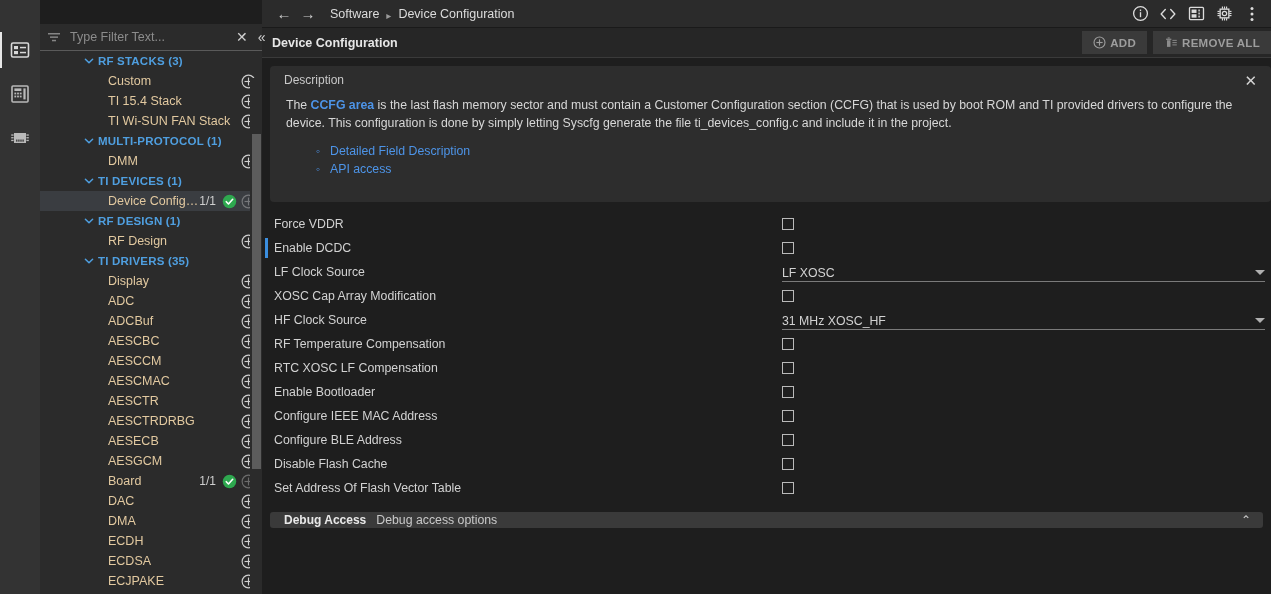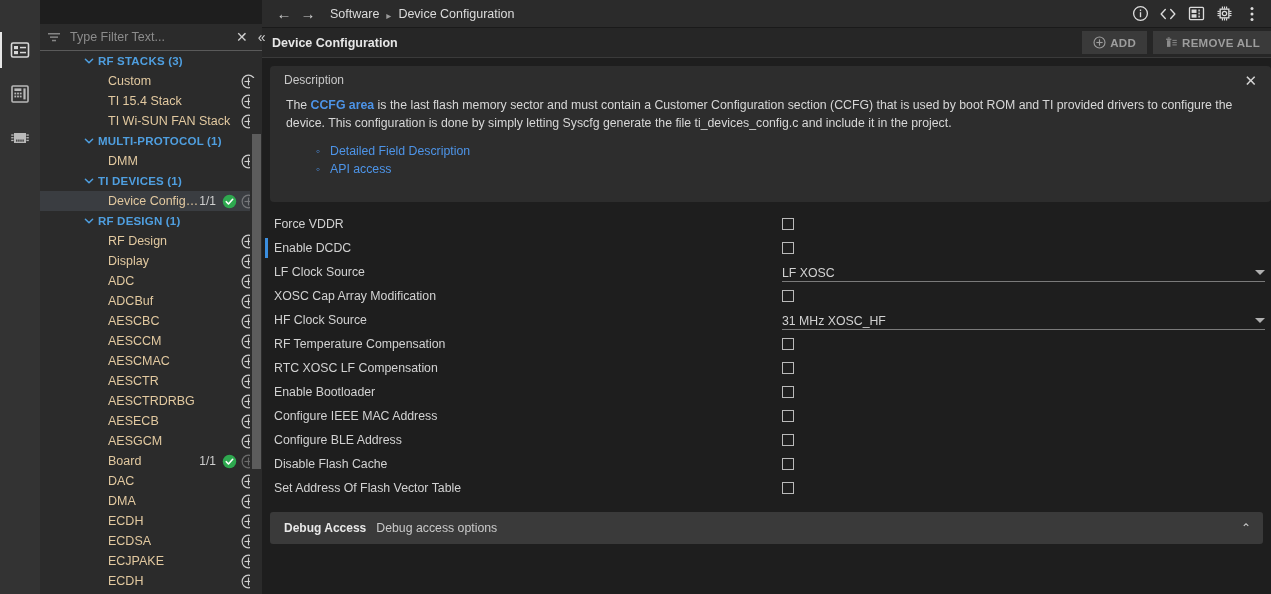--- a/index.html
+++ b/index.html
@@ -201,21 +201,21 @@
   .sel-val { color: #d2d2d2; font-size: 12.3px; }
   .sel-caret {
     width: 0; height: 0; border-left: 5px solid transparent;
     border-right: 5px solid transparent; border-top: 5px solid #b0b0b0;
     margin-bottom: 5px;
   }
 
   
   #debug-sec {
     margin: 12px 8px 0 8px;
-    height: 32px;
+    height: 16px;
     background: #3a3a3a;
     border-radius: 3px;
     display: flex; align-items: center;
     padding: 0 12px 0 14px;
   }
   #debug-sec-title { color: #e8e8e8; font-size: 12px; font-weight: bold; }
   #debug-sec-sub { color: #c9c9c9; font-size: 12.3px; margin-left: 10px; flex: 1; }
   #debug-chev { color: #c9c9c9; font-size: 12px; }
 </style>
 </head>
@@ -349,20 +349,26 @@
           </svg>
           <span class="grp-label">RF DESIGN (1)</span>
         </div>
         <div class="leaf">
           <span class="leaf-label">RF Design</span>
           <span class="plus"><svg width="15" height="15" viewBox="0 0 16 16">
               <circle cx="8" cy="8" r="6.8" fill="none" stroke="#cfcfcf" stroke-width="1.2"></circle>
               <rect x="7.4" y="3.8" width="1.2" height="8.4" fill="#cfcfcf"></rect>
               <rect x="3.8" y="7.4" width="8.4" height="1.2" fill="#cfcfcf"></rect>
             </svg></span>
+        </div>
+        <div class="grp">
+          <svg class="chev" viewBox="0 0 10 10">
+            <path d="M1.4 3.2 L5 6.8 L8.6 3.2" fill="none" stroke="#4f9fe0" stroke-width="1.5" stroke-linecap="round" stroke-linejoin="round"></path>
+          </svg>
+          <span class="grp-label">TI DRIVERS (35)</span>
         </div>
         <div class="leaf">
           <span class="leaf-label">Display</span>
           <span class="plus"><svg width="15" height="15" viewBox="0 0 16 16">
               <circle cx="8" cy="8" r="6.8" fill="none" stroke="#cfcfcf" stroke-width="1.2"></circle>
               <rect x="7.4" y="3.8" width="1.2" height="8.4" fill="#cfcfcf"></rect>
               <rect x="3.8" y="7.4" width="8.4" height="1.2" fill="#cfcfcf"></rect>
             </svg></span>
         </div>
         <div class="leaf">

